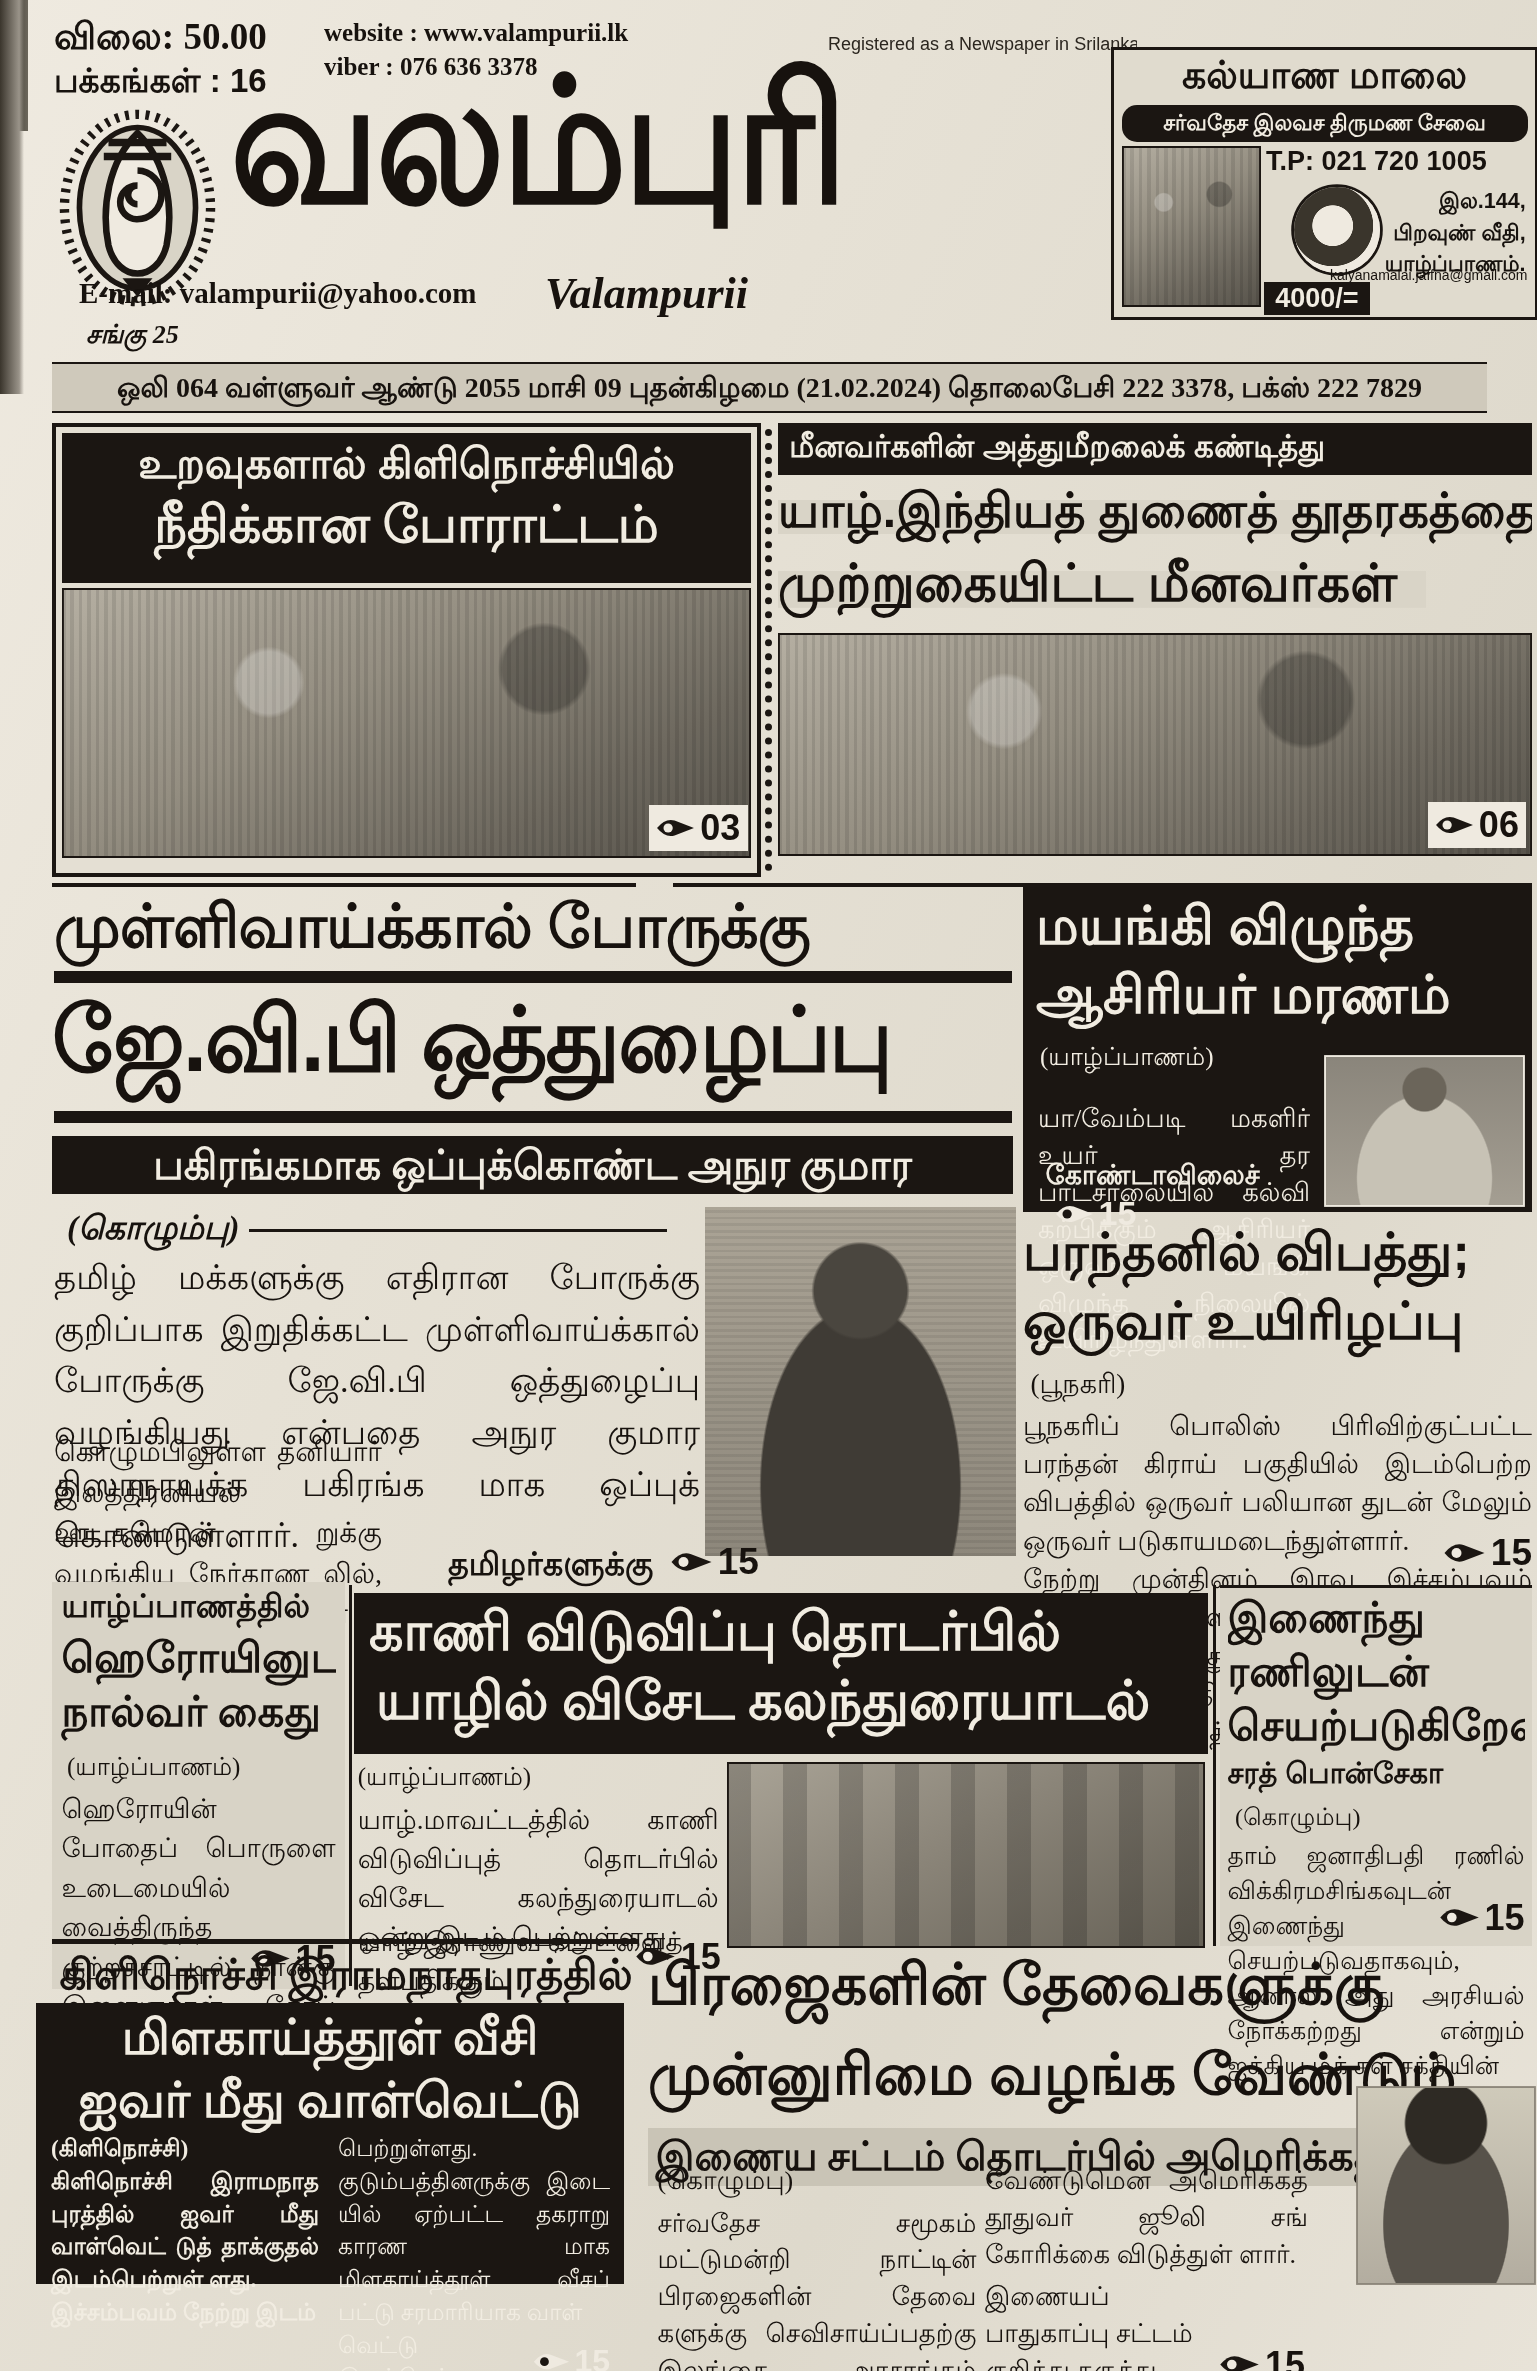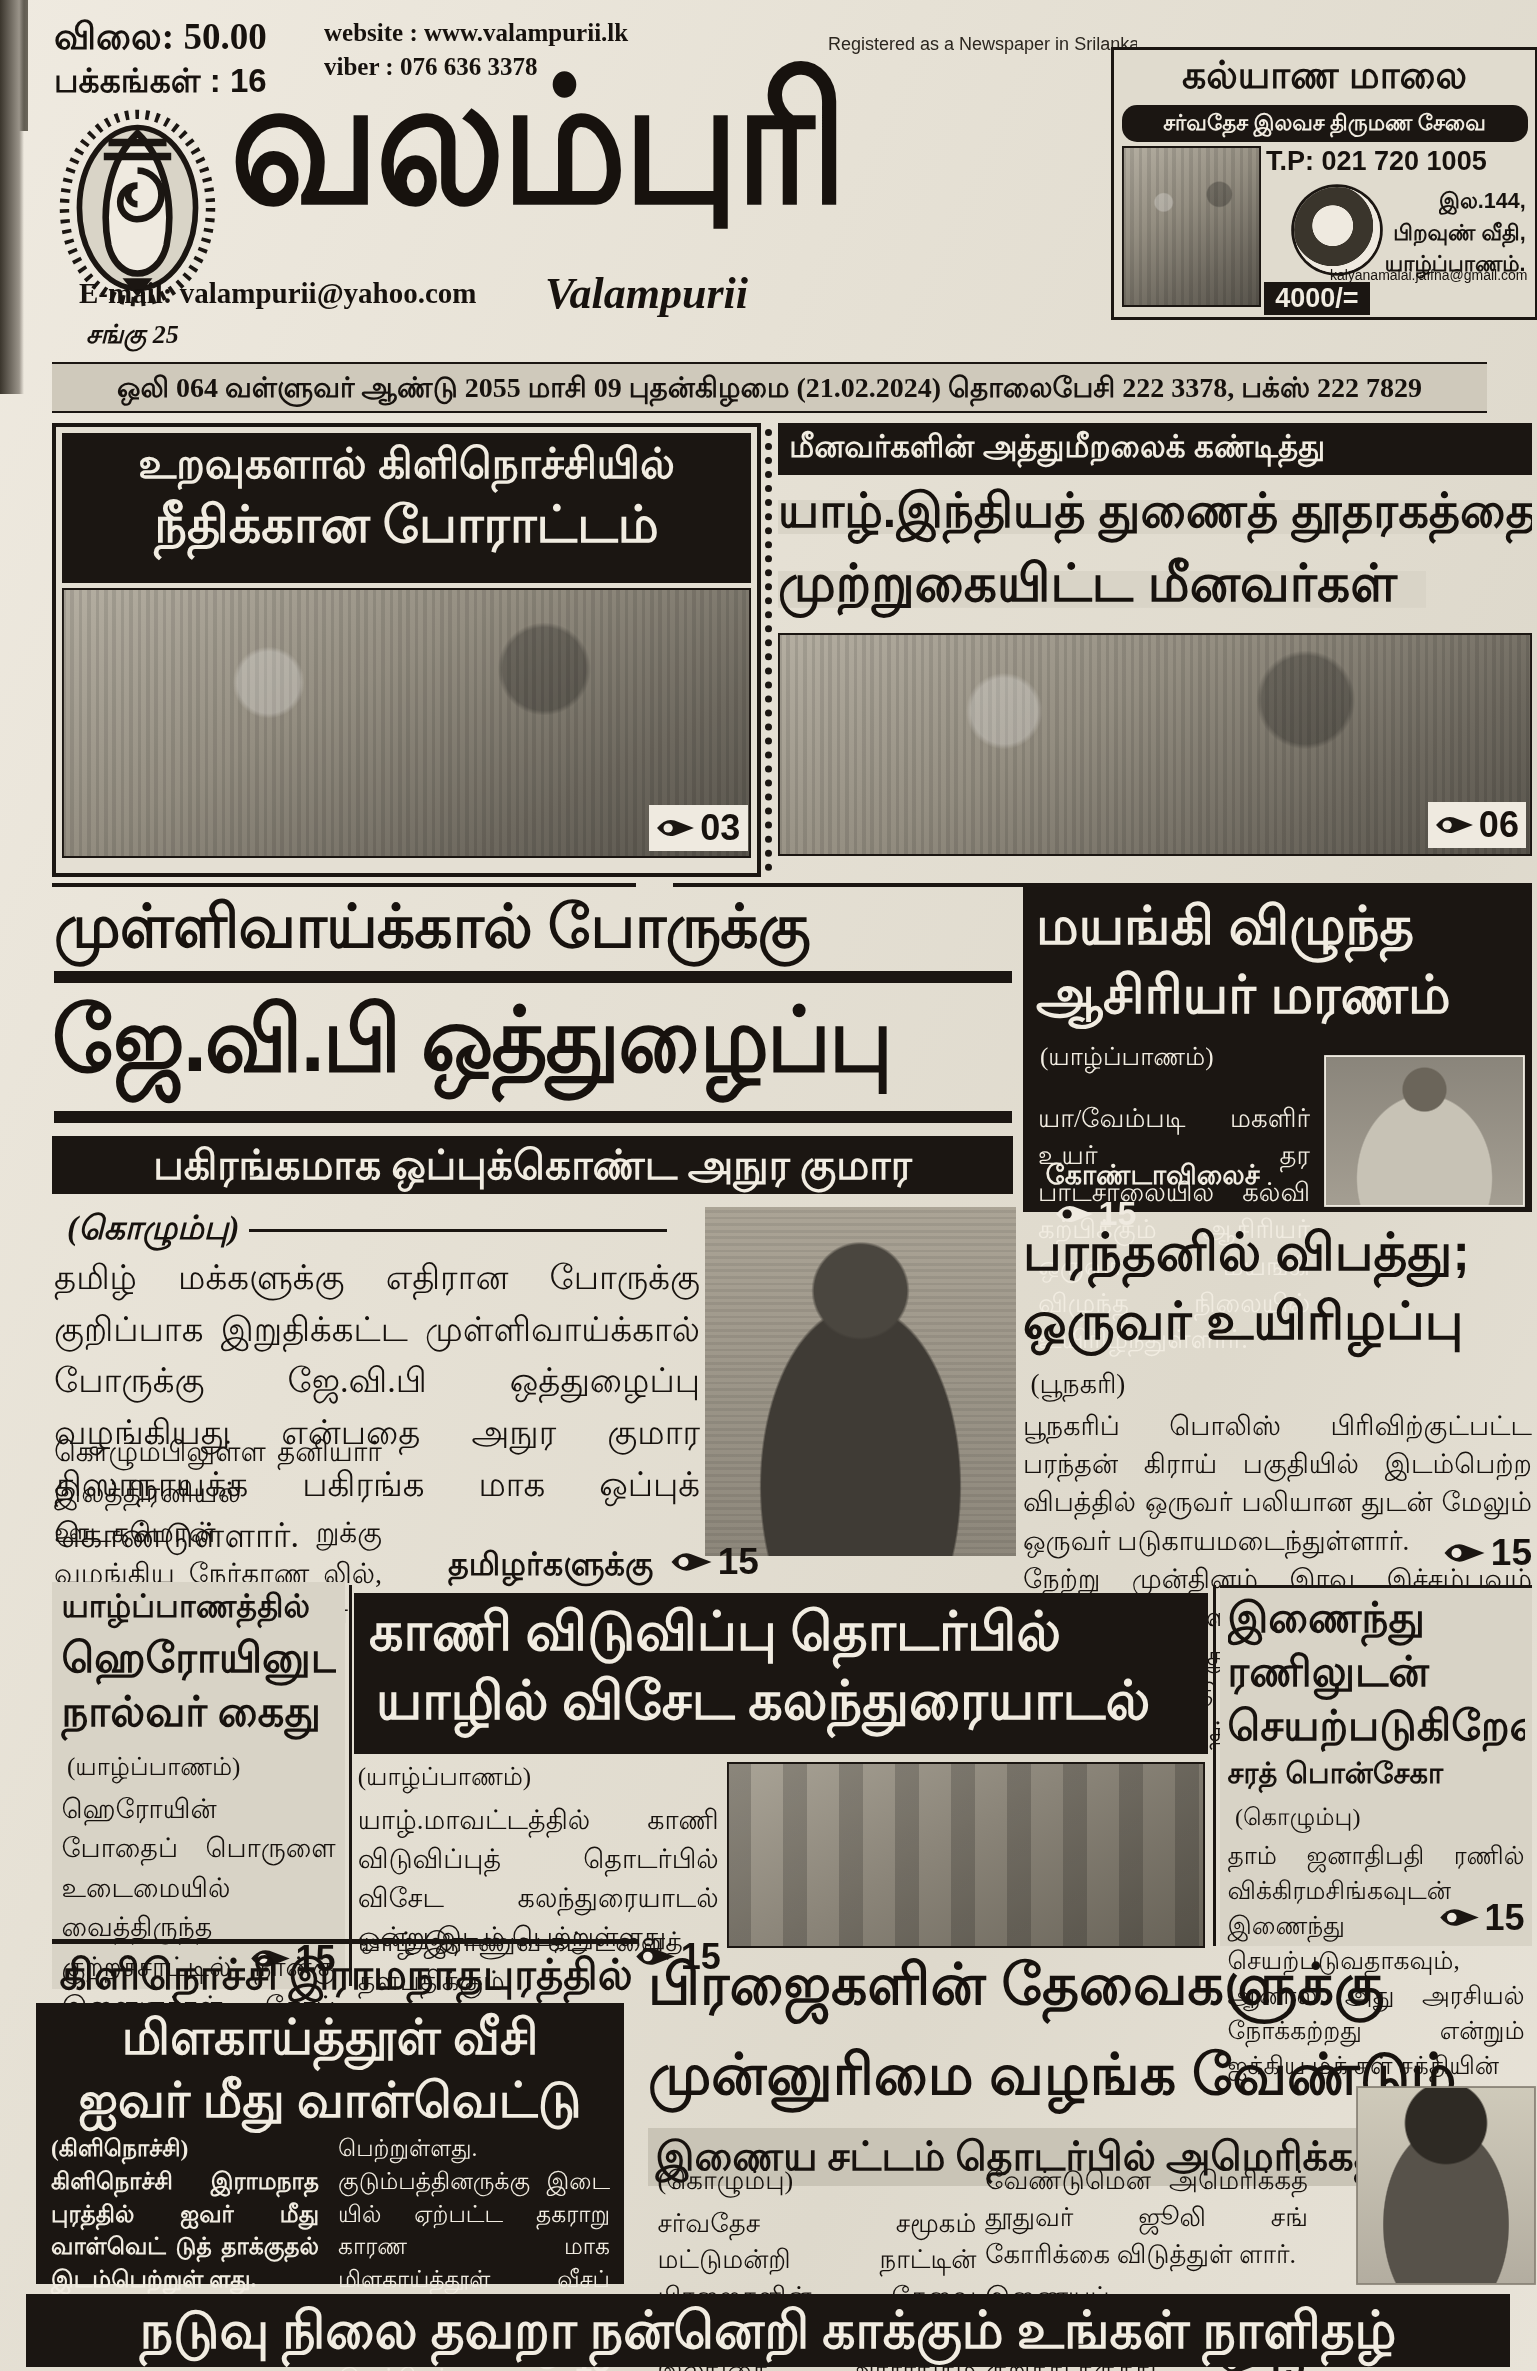--- a/index.html
+++ b/index.html
@@ -280,16 +280,15 @@
           <span>15</span>
         </span>
       </div>
     </div>
     <div class="abs" style="right:1.9px;top:137px;width:176px;height:195px;background:
       radial-gradient(circle at 50% 18%,#2e2a24 0 22%,transparent 23%),
       radial-gradient(ellipse at 50% 70%,#57524a 0 50%,transparent 51%),
       linear-gradient(#cfcaba,#b3ada0);box-shadow:0 0 0 1.9px #8d877b;"></div>
   </div>
 
-  <div class="abs blackbox b nowrap" style="left:26px;top:2294px;width:1484px;height:73px;line-height:73px;text-align:center;font-size:52px;">நடுவு நிலை தவறா நன்னெறி காக்கும் உங்கள் நாளிதழ்</div>
 
 </div>
 
 
 </body></html>

